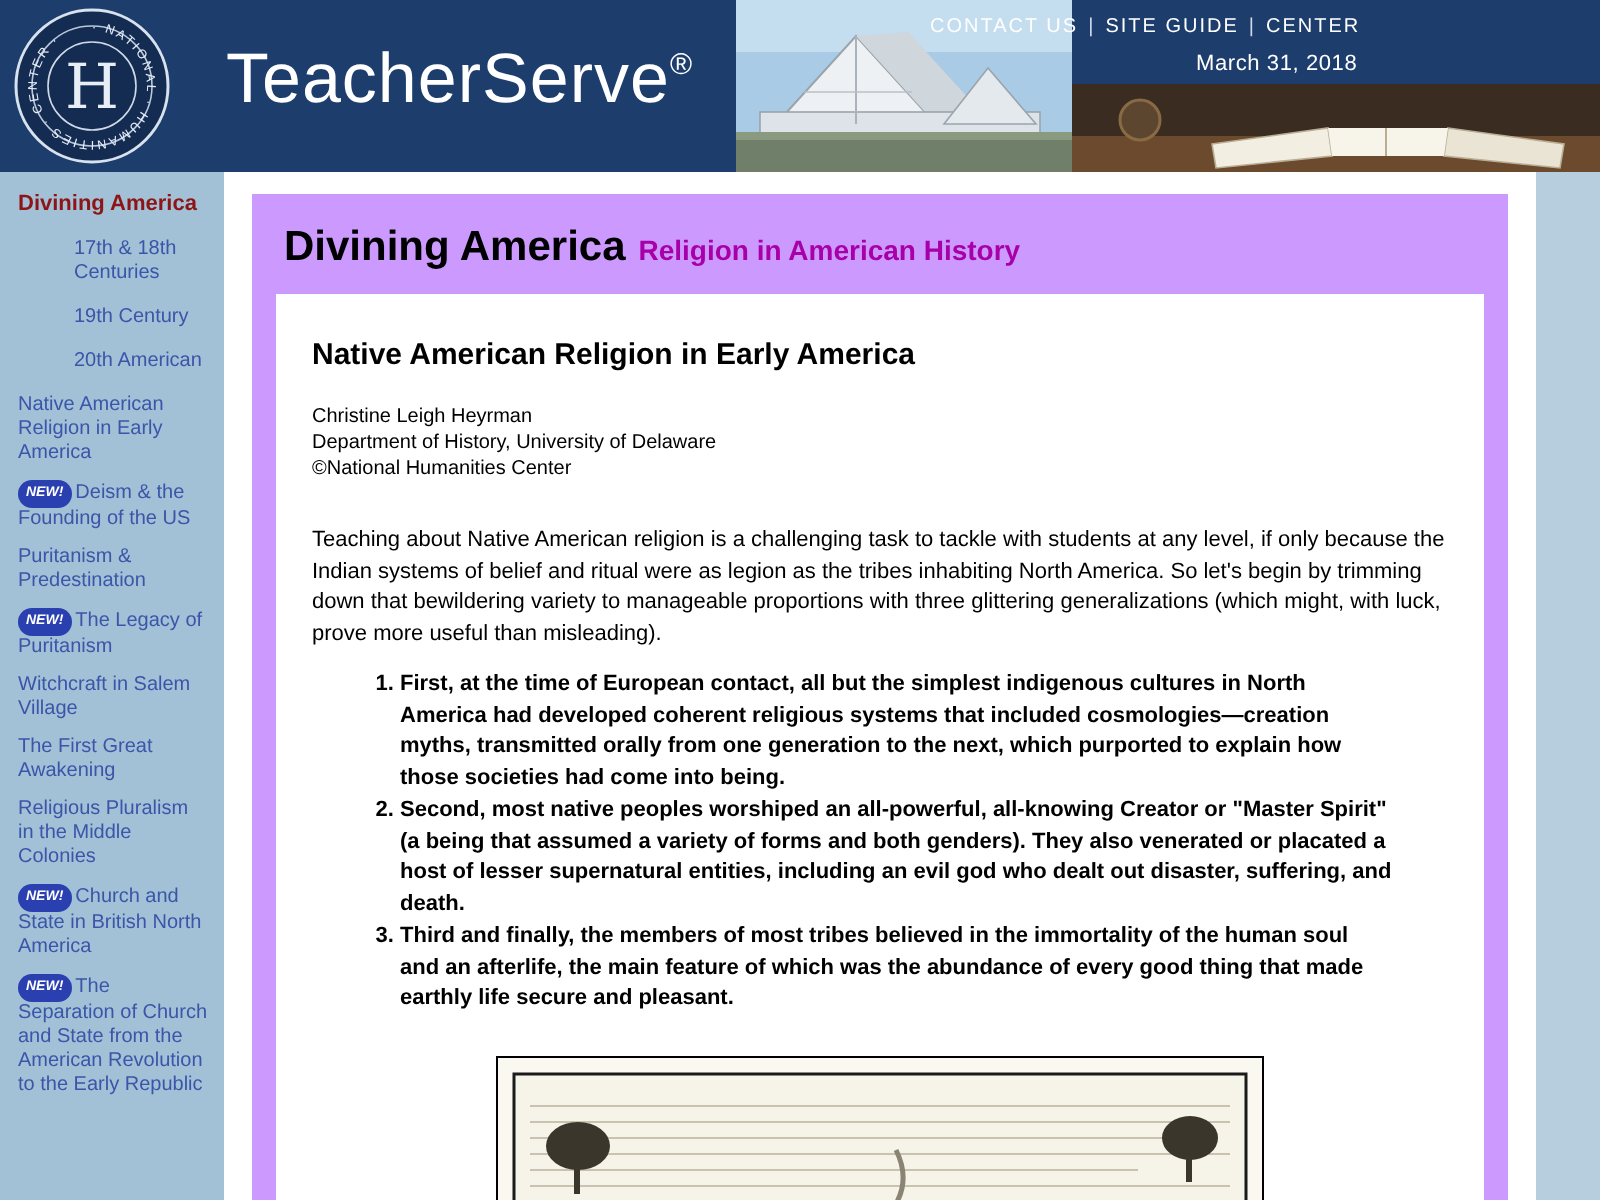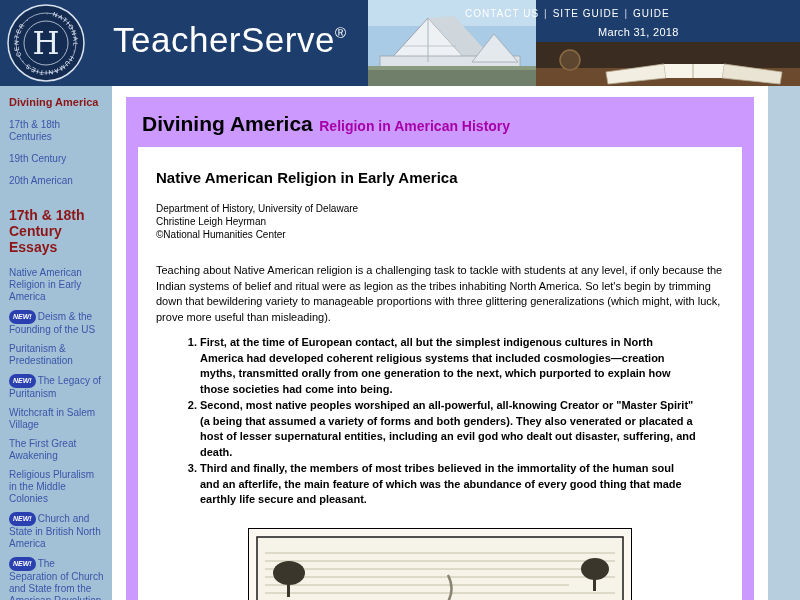--- a/index.html
+++ b/index.html
@@ -18,21 +18,21 @@
   .photo-building { position:absolute; left:0; top:0; width:168px; height:86px; }
   .photo-book { position:absolute; left:168px; top:42px; width:264px; height:44px; }
   .top-nav { position:absolute; top:8px; left:460px; color:#fff; font-size:10px; letter-spacing:1px; white-space:nowrap; z-index:4; }
   .top-nav a { color:#fff; text-decoration:none; margin:0 5px; cursor:pointer; }
   .top-nav .sep { color:#cfd9e8; }
   .header-date { position:absolute; top:26px; left:574px; color:#fff; font-size:11px; letter-spacing:.3px; z-index:4;margin-left:24px; }
 
   
   .sidebar { position:absolute; left:0; top:86px; width:112px; height:514px; background:#a2c1d7; padding:10px 6px 0 9px; font-size:10px; overflow:hidden; }
   .divining { color:#8e1515; font-weight:bold; font-size:11px; margin-bottom:11px; cursor:pointer; }
-  .period-link { color:#3b55a8; display:block; margin-bottom:10px; line-height:12px; width:92px; cursor:pointer; }
+  .period-link { color:#3b55a8; display:block; margin-bottom:10px; line-height:12px; width:92px; cursor:pointer;margin-left:28px; }
   .essays-heading { color:#8e1515; font-weight:bold; font-size:14px; line-height:16px; margin:20px 0 12px; width:100px; }
   .essay-item { color:#3b55a8; line-height:12px; margin-bottom:7px; width:95px; cursor:pointer; }
   .new-badge { display:inline-block; background:#2a3fb0; color:#fff; font-size:7px; font-weight:bold; font-style:italic; border-radius:7px; padding:1px 4px; margin-right:2px; vertical-align:1px; }
 
   
   .content { position:absolute; left:112px; top:86px; width:656px; min-height:514px; background:#ffffff; padding:11px 14px 0; }
   .purple-panel { background:#cc99ff; padding:12px 12px 24px; }
   .banner { padding:3px 2px 11px 4px; }
   .banner-title { display:inline; font-size:21px; font-weight:bold; color:#000; }
   .banner-subtitle { display:inline; font-size:14px; font-weight:bold; color:#a800a8; margin-left:2px; }
@@ -90,33 +90,32 @@
         <polygon points="70,30 128,22 130,36 72,42" fill="#f2eee2" stroke="#b9ae95" stroke-width="0.8"></polygon>
         <polygon points="188,22 246,30 244,42 186,36" fill="#e9e4d4" stroke="#b9ae95" stroke-width="0.8"></polygon>
         <polygon points="128,22 188,22 186,36 130,36" fill="#f7f4ea"></polygon>
         <line x1="157" y1="22" x2="157" y2="36" stroke="#b9ae95" stroke-width="1"></line>
         <circle cx="34" cy="18" r="10" fill="#5d4630" stroke="#8a6a45" stroke-width="1.5"></circle>
       </svg>
     </div>
   </div>
 
   <nav class="top-nav">
-    <a>CONTACT US</a><span class="sep">|</span><a>SITE GUIDE</a><span class="sep">|</span><a>GUIDE</a>
+    <a>CONTACT US</a><span class="sep">|</span><a>SITE GUIDE</a><span class="sep">|</span><a>CENTER</a>
   </nav>
   <div class="header-date">March 31, 2018</div>
 </div>
 
 <aside class="sidebar">
   <div class="divining">Divining America</div>
 
   <a class="period-link">17th &amp; 18th Centuries</a>
   <a class="period-link">19th Century</a>
   <a class="period-link">20th American</a>
 
-  <div class="essays-heading">17th &amp; 18th Century Essays</div>
 
   <div class="essay-item"><span>Native American Religion in Early America</span></div>
   <div class="essay-item"><span class="new-badge">NEW!</span><span>Deism &amp; the Founding of the US</span></div>
   <div class="essay-item"><span>Puritanism &amp; Predestination</span></div>
   <div class="essay-item"><span class="new-badge">NEW!</span><span>The Legacy of Puritanism</span></div>
   <div class="essay-item"><span>Witchcraft in Salem Village</span></div>
   <div class="essay-item"><span>The First Great Awakening</span></div>
   <div class="essay-item"><span>Religious Pluralism in the Middle Colonies</span></div>
   <div class="essay-item"><span class="new-badge">NEW!</span><span>Church and State in British North America</span></div>
   <div class="essay-item"><span class="new-badge">NEW!</span><span>The Separation of Church and State from the American Revolution to the Early Republic</span></div>
@@ -127,22 +126,22 @@
   <div class="purple-panel">
     <div class="banner">
       <h1 class="banner-title">Divining America</h1>
       <span class="banner-subtitle">Religion in American History</span>
     </div>
 
     <div class="article-box">
       <h2 class="article-title">Native American Religion in Early America</h2>
 
       <div class="byline">
+        <div>Christine Leigh Heyrman</div>
         <div>Department of History, University of Delaware</div>
-        <div>Christine Leigh Heyrman</div>
         <div>©National Humanities Center</div>
       </div>
 
       <p class="intro">Teaching about Native American religion is a challenging task to tackle with students at any level, if only because the Indian systems of belief and ritual were as legion as the tribes inhabiting North America. So let's begin by trimming down that bewildering variety to manageable proportions with three glittering generalizations (which might, with luck, prove more useful than misleading).</p>
 
       <ol class="points">
         <li>First, at the time of European contact, all but the simplest indigenous cultures in North America had developed coherent religious systems that included cosmologies—creation myths, transmitted orally from one generation to the next, which purported to explain how those societies had come into being.</li>
         <li>Second, most native peoples worshiped an all-powerful, all-knowing Creator or "Master Spirit" (a being that assumed a variety of forms and both genders). They also venerated or placated a host of lesser supernatural entities, including an evil god who dealt out disaster, suffering, and death.</li>
         <li>Third and finally, the members of most tribes believed in the immortality of the human soul and an afterlife, the main feature of which was the abundance of every good thing that made earthly life secure and pleasant.</li>
       </ol>

